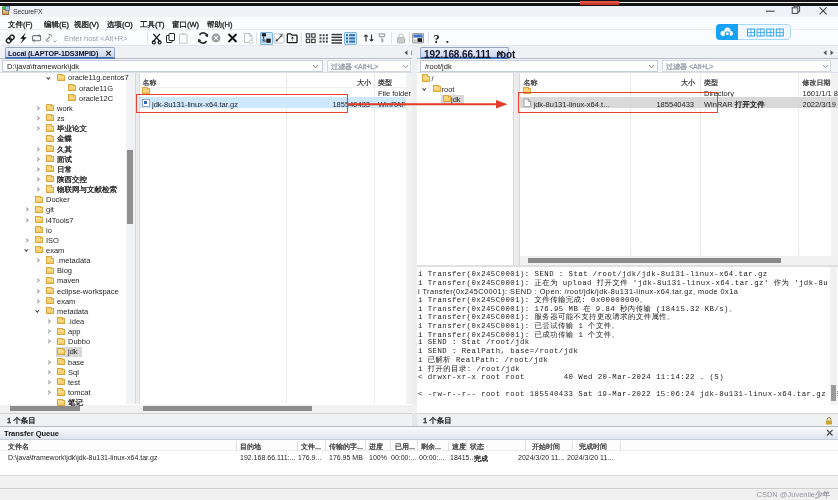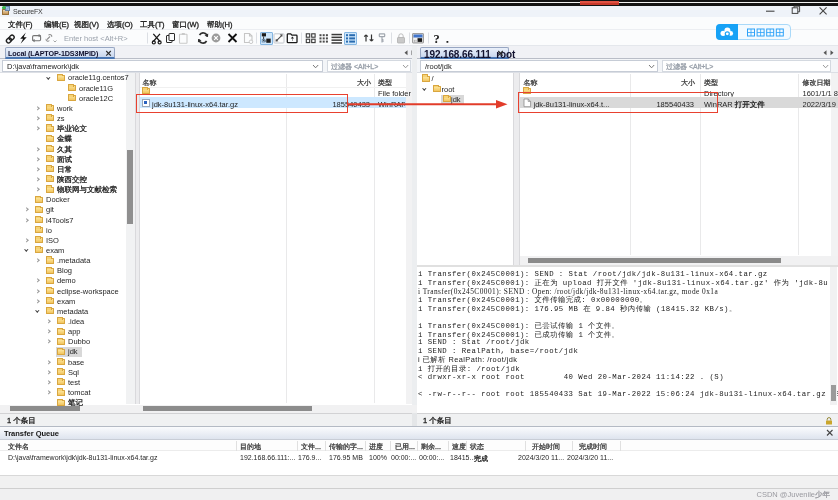--- a/index.html
+++ b/index.html
@@ -270,21 +270,21 @@
 <div class="cd" style="left:25.0px;top:248.4px"></div>
 <div class="fo" style="left:35.0px;top:247.4px"></div>
 <div class="lbl" style="left:46.0px;top:246.0px">exam</div>
 <div class="cr" style="left:36.0px;top:259.1px"></div>
 <div class="fo" style="left:46.0px;top:257.5px"></div>
 <div class="lbl" style="left:57.0px;top:256.1px">.metadata</div>
 <div class="fo" style="left:46.0px;top:267.7px"></div>
 <div class="lbl" style="left:57.0px;top:266.2px">Blog</div>
 <div class="cr" style="left:36.0px;top:279.4px"></div>
 <div class="fo" style="left:46.0px;top:277.8px"></div>
-<div class="lbl" style="left:57.0px;top:276.4px">demo</div>
+<div class="lbl" style="left:57.0px;top:276.4px">maven</div>
 <div class="cr" style="left:36.0px;top:289.5px"></div>
 <div class="fo" style="left:46.0px;top:287.9px"></div>
 <div class="lbl" style="left:57.0px;top:286.5px">eclipse-workspace</div>
 <div class="cr" style="left:36.0px;top:299.7px"></div>
 <div class="fo" style="left:46.0px;top:298.1px"></div>
 <div class="lbl" style="left:57.0px;top:296.7px">exam</div>
 <div class="cd" style="left:36.0px;top:309.3px"></div>
 <div class="fo" style="left:46.0px;top:308.3px"></div>
 <div class="lbl" style="left:57.0px;top:306.9px">metadata</div>
 <div class="cr" style="left:47.0px;top:320.0px"></div>
@@ -339,28 +339,29 @@
 <div class="cell" style="left:533.5px;top:99.5px">jdk-8u131-linux-x64.t...</div>
 <div class="cell" style="left:644px;top:99.5px;width:50px;text-align:right">185540433</div>
 <div class="cell" style="left:704px;top:99.5px">WinRAR <span class="ck">打开文件</span></div>
 <div class="cell" style="left:802.5px;top:99.5px;width:35px;overflow:hidden">2022/3/19 1</div>
 <div class="ab" style="left:519.5px;top:256px;width:318.5px;height:9px;background:#f1f1f2"></div>
 <div class="ab" style="left:528px;top:258px;width:253px;height:5px;background:#8a8a8a"></div>
 <div class="ab" style="left:416.5px;top:265px;width:421.5px;height:1.5px;background:#e0e0e0"></div>
 <div class="ab" style="left:416.5px;top:266.5px;width:421.5px;height:155px;background:#fff;overflow:hidden">
 <div style="position:absolute;left:1.5px;top:3.0px;font-family:'Liberation Mono',monospace;font-size:7.35px;letter-spacing:0.45px;color:#1a1a1a;white-space:pre">i Transfer(0x245C0001): SEND : Stat /root/jdk/jdk-8u131-linux-x64.tar.gz</div>
 <div style="position:absolute;left:1.5px;top:11.6px;font-family:'Liberation Mono',monospace;font-size:7.35px;letter-spacing:0.45px;color:#1a1a1a;white-space:pre">i Transfer(0x245C0001): 正在为 upload 打开文件 'jdk-8u131-linux-x64.tar.gz' 作为 'jdk-8u</div>
-<div style="position:absolute;left:1.5px;top:20.2px;font-family:Liberation Serif, serif;font-size:7.35px;letter-spacing:0.45px;color:#1a1a1a;white-space:pre">i Transfer(0x245C0001): SEND : Open: /root/jdk/jdk-8u131-linux-x64.tar.gz, mode 0x1a</div>
+<div style="position:absolute;left:1.5px;top:20.2px;font-family:Liberation Sans, sans-serif;font-size:7.35px;letter-spacing:0.45px;color:#1a1a1a;white-space:pre">i Transfer(0x245C0001): SEND : Open: /root/jdk/jdk-8u131-linux-x64.tar.gz, mode 0x1a</div>
 <div style="position:absolute;left:1.5px;top:28.7px;font-family:'Liberation Mono',monospace;font-size:7.35px;letter-spacing:0.45px;color:#1a1a1a;white-space:pre">i Transfer(0x245C0001): 文件传输完成: 0x00000000。</div>
 <div style="position:absolute;left:1.5px;top:37.3px;font-family:'Liberation Mono',monospace;font-size:7.35px;letter-spacing:0.45px;color:#1a1a1a;white-space:pre">i Transfer(0x245C0001): 176.95 MB 在 9.84 秒内传输 (18415.32 KB/s)。</div>
+<div style="position:absolute;left:1.5px;top:45.9px;font-family:'Liberation Mono',monospace;font-size:7.35px;letter-spacing:0.45px;color:#1a1a1a;white-space:pre">i Transfer(0x245C0001): 服务器可能不支持更改请求的文件属性。</div>
 <div style="position:absolute;left:1.5px;top:54.5px;font-family:'Liberation Mono',monospace;font-size:7.35px;letter-spacing:0.45px;color:#1a1a1a;white-space:pre">i Transfer(0x245C0001): 已尝试传输 1 个文件。</div>
 <div style="position:absolute;left:1.5px;top:63.1px;font-family:'Liberation Mono',monospace;font-size:7.35px;letter-spacing:0.45px;color:#1a1a1a;white-space:pre">i Transfer(0x245C0001): 已成功传输 1 个文件。</div>
 <div style="position:absolute;left:1.5px;top:71.6px;font-family:'Liberation Mono',monospace;font-size:7.35px;letter-spacing:0.45px;color:#1a1a1a;white-space:pre">i SEND : Stat /root/jdk</div>
 <div style="position:absolute;left:1.5px;top:80.2px;font-family:'Liberation Mono',monospace;font-size:7.35px;letter-spacing:0.45px;color:#1a1a1a;white-space:pre">i SEND : RealPath, base=/root/jdk</div>
-<div style="position:absolute;left:1.5px;top:88.8px;font-family:Liberation Sans, sans-serif;font-size:7.35px;letter-spacing:0.45px;color:#1a1a1a;white-space:pre">i 已解析 RealPath: /root/jdk</div>
+<div style="position:absolute;left:1.5px;top:88.8px;font-family:Liberation Mono, monospace;font-size:7.35px;letter-spacing:0.45px;color:#1a1a1a;white-space:pre">i 已解析 RealPath: /root/jdk</div>
 <div style="position:absolute;left:1.5px;top:97.4px;font-family:'Liberation Mono',monospace;font-size:7.35px;letter-spacing:0.45px;color:#1a1a1a;white-space:pre">i 打开的目录: /root/jdk</div>
 <div style="position:absolute;left:1.5px;top:106.0px;font-family:'Liberation Mono',monospace;font-size:7.35px;letter-spacing:0.45px;color:#1a1a1a;white-space:pre">&lt; drwxr-xr-x root root        40 Wed 20-Mar-2024 11:14:22 . (S)</div>
 <div style="position:absolute;left:1.5px;top:123.1px;font-family:'Liberation Mono',monospace;font-size:7.35px;letter-spacing:0.45px;color:#1a1a1a;white-space:pre">&lt; -rw-r--r-- root root 185540433 Sat 19-Mar-2022 15:06:24 jdk-8u131-linux-x64.tar.gz (S</div>
 </div>
 <div class="ab" style="left:829.5px;top:266.5px;width:7px;height:138px;background:#f1f1f2"></div>
 <div class="ab" style="left:830.5px;top:385px;width:5px;height:16px;background:#9a9a9a"></div>
 <div class="ab" style="left:0;top:412.5px;width:838px;height:13.5px;background:#f0f1f2;border-top:1px solid #d2d2d4"></div>
 <div class="ab" style="left:7px;top:415.5px;font-size:7.5px;color:#222"><span class="ck">1 个条目</span></div>
 <div class="ab" style="left:412px;top:412.5px;width:4.5px;height:13.5px;background:#e4e6e8"></div>
 <div class="ab" style="left:423px;top:415.5px;font-size:7.5px;color:#222"><span class="ck">1 个条目</span></div>

